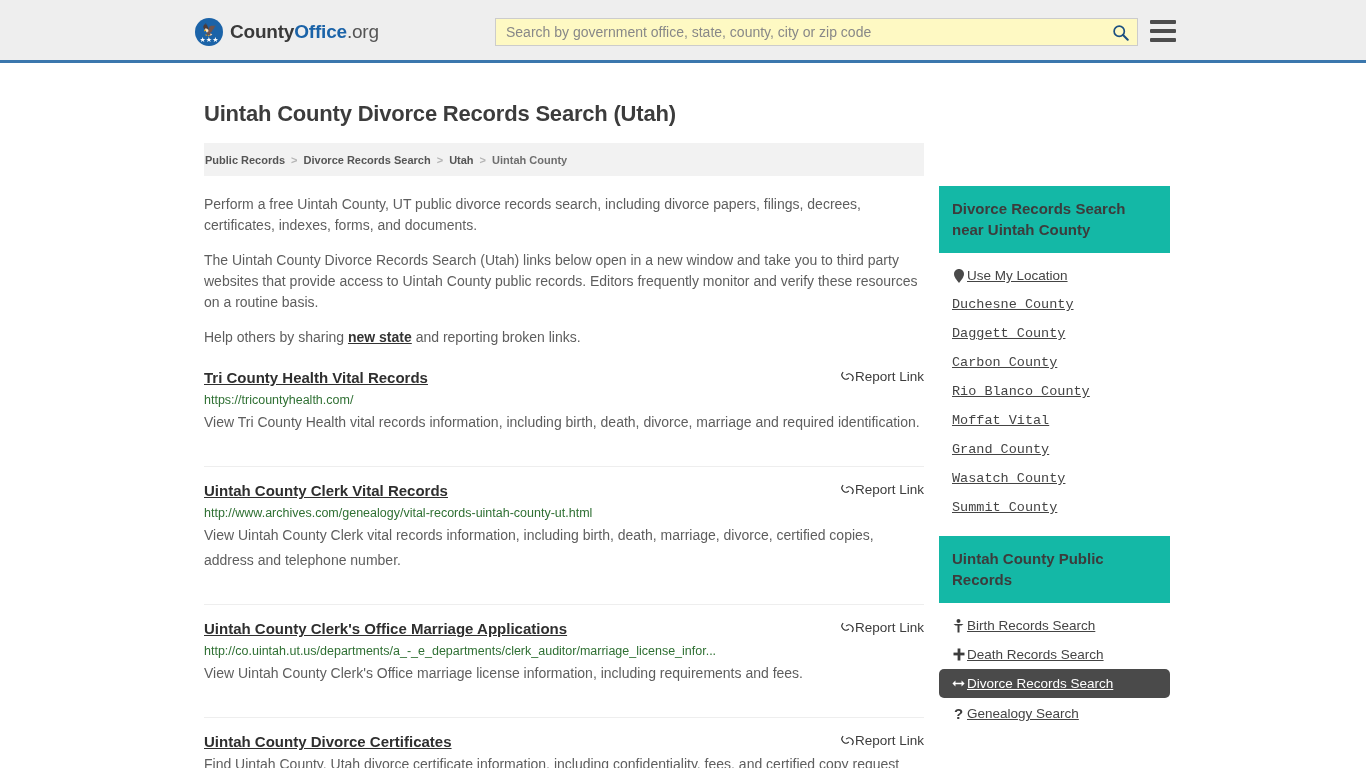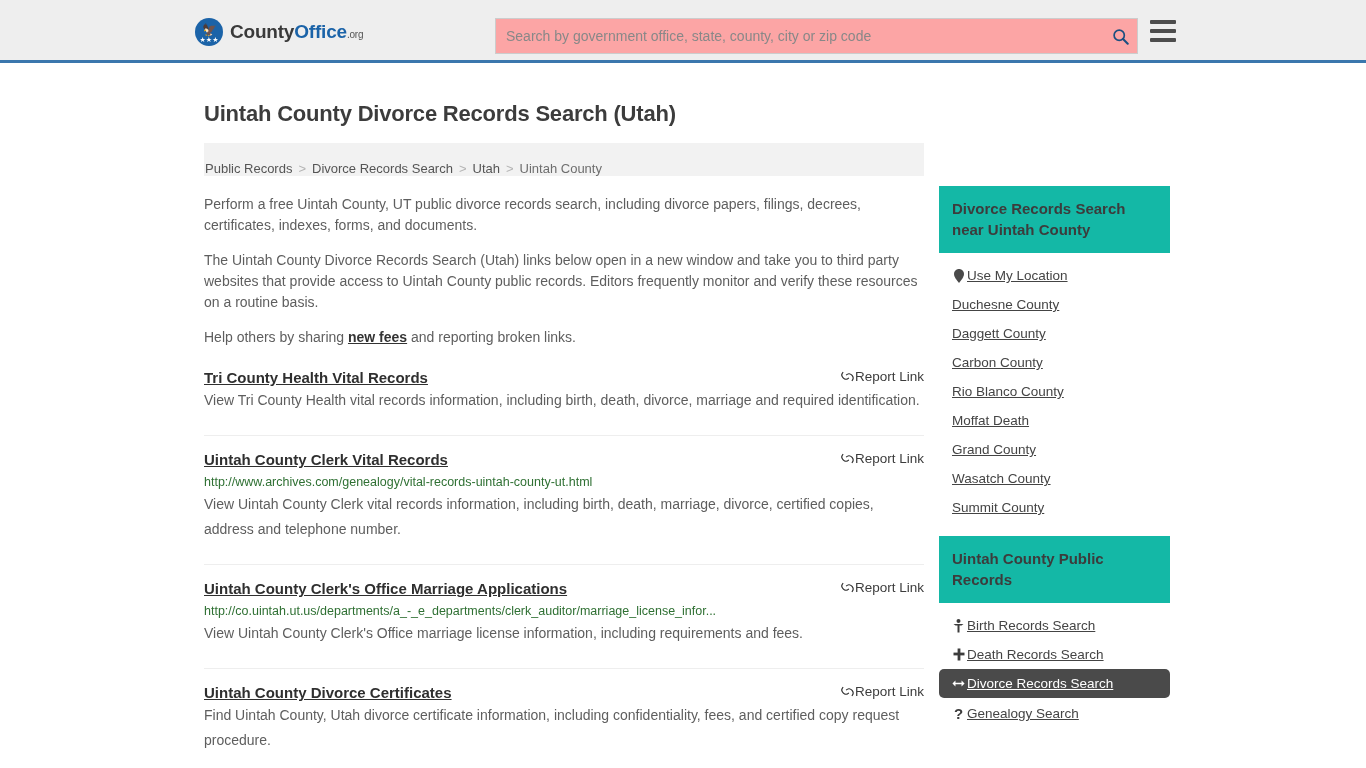--- a/index.html
+++ b/index.html
@@ -56,29 +56,29 @@
   }
   .logo-text {
     margin-left: 7px;
     font-size: 19px;
     color: #333333;
     letter-spacing: -0.2px;
     white-space: nowrap;
   }
   .logo-text .b { color: #1b63a8; font-weight: bold; }
   .logo-text .a { font-weight: bold; color: #3a3a3a; }
-  .logo-text .dotorg { font-size: 10px; color: #555555; }
+  .logo-text .dotorg { font-size: 19px; color: #555555; }
 
   .search-wrap {
     position: absolute;
     left: 495px;
     top: 18px;
     width: 643px;
-    height: 36px;
-    background: #fca5a5;
+    height: 28px;
+    background: #fef9c3;
     border: 1px solid #cccccc;
     display: flex;
     align-items: center;
   }
   .search-input {
     border: none;
     outline: none;
     flex: 1;
     height: 26px;
     padding: 0 10px;
@@ -133,24 +133,25 @@
     font-size: 22px;
     font-weight: bold;
     color: #3c3c3c;
     letter-spacing: -0.2px;
   }
 
   .breadcrumb {
     background: #f2f2f2;
     height: 33px;
     display: flex;
-    align-items: flex-end;
+    align-items: center;
     padding-left: 1px;
-    font-size: 13px;
+    font-size: 11px;
     margin-bottom: 18px;
+    font-weight: bold;
   }
   .breadcrumb a {
     color: #555555;
     text-decoration: none;
   }
   .breadcrumb .sep { color: #b4b4b4; margin: 0 6px; }
   .breadcrumb .current { color: #6e6e6e; }
 
   .intro p {
     margin: 0 0 14px 0;
@@ -161,21 +162,21 @@
   .intro a.newlinks {
     color: #333333;
     font-weight: bold;
     text-decoration: underline;
   }
 
   
   .results { margin-top: 20px; }
   .result {
     border-bottom: 1px solid #eeeeee;
-    padding-bottom: 22px;
+    padding-bottom: 31px;
     margin-bottom: 14px;
     position: relative;
   }
   .result:last-child { border-bottom: none; }
   .result-head {
     display: flex;
     justify-content: space-between;
     align-items: flex-start;
   }
   .result-title {
@@ -242,21 +243,21 @@
   .side-item.active .ic { color: #ffffff; }
   .side-item .ic {
     width: 13px;
     display: inline-flex;
     justify-content: center;
     align-items: center;
     color: #3c3c3c;
     font-size: 14px;
     flex: 0 0 13px;
   }
-  .side-item.plain { padding-left: 13px; }
+  .side-item.plain { padding-left: 13px; font-family: Liberation Mono, monospace; }
   .side-item.plain .label { color: #444444; }
 </style>
 </head>
 <body>
 
 <div class="site-header">
   <div class="logo-wrap">
     <div class="logo-mark">
       <span class="eagle">🦅</span>
       <span class="stars">★★★</span>
@@ -294,37 +295,38 @@
       <a>Divorce Records Search</a>
       <span class="sep">&gt;</span>
       <a>Utah</a>
       <span class="sep">&gt;</span>
       <span class="current">Uintah County</span>
     </div>
 
     <div class="intro">
       <p>Perform a free Uintah County, UT public divorce records search, including divorce papers, filings, decrees, certificates, indexes, forms, and documents.</p>
       <p>The Uintah County Divorce Records Search (Utah) links below open in a new window and take you to third party websites that provide access to Uintah County public records. Editors frequently monitor and verify these resources on a routine basis.</p>
-      <p><span>Help others by sharing </span><a class="newlinks">new fees</a><span> and reporting broken links.</span></p>
+      <p><span>Help others by sharing </span><a class="newlinks">new state</a><span> and reporting broken links.</span></p>
     </div>
 
     <div class="results">
 
       <div class="result">
         <div class="result-head">
           <a class="result-title">Tri County Health Vital Records</a>
           <div class="report-link">
             <svg width="15" height="15" viewBox="0 0 20 20">
               <path d="M3 3 L17 17 M17 3 L3 17" stroke="none" fill="none"></path>
               <path d="M4.2 4.2 C1.8 6.6 1.8 9.4 4.2 11.8 C6.6 14.2 9.4 14.2 11.8 11.8" fill="none" stroke="#222" stroke-width="1.5"></path>
               <path d="M15.8 15.8 C18.2 13.4 18.2 10.6 15.8 8.2 C13.4 5.8 10.6 5.8 8.2 8.2" fill="none" stroke="#222" stroke-width="1.5"></path>
             </svg>
             <span>Report Link</span>
           </div>
         </div>
+        <a class="result-url">https://tricountyhealth.com/</a>
         <p class="result-desc">View Tri County Health vital records information, including birth, death, divorce, marriage and required identification.</p>
       </div>
 
       <div class="result">
         <div class="result-head">
           <a class="result-title">Uintah County Clerk Vital Records</a>
           <div class="report-link">
             <svg width="15" height="15" viewBox="0 0 20 20">
               <path d="M4.2 4.2 C1.8 6.6 1.8 9.4 4.2 11.8 C6.6 14.2 9.4 14.2 11.8 11.8" fill="none" stroke="#222" stroke-width="1.5"></path>
               <path d="M15.8 15.8 C18.2 13.4 18.2 10.6 15.8 8.2 C13.4 5.8 10.6 5.8 8.2 8.2" fill="none" stroke="#222" stroke-width="1.5"></path>
@@ -389,21 +391,21 @@
         <div class="side-item plain">
           <span class="label">Daggett County</span>
         </div>
         <div class="side-item plain">
           <span class="label">Carbon County</span>
         </div>
         <div class="side-item plain">
           <span class="label">Rio Blanco County</span>
         </div>
         <div class="side-item plain">
-          <span class="label">Moffat Death</span>
+          <span class="label">Moffat Vital</span>
         </div>
         <div class="side-item plain">
           <span class="label">Grand County</span>
         </div>
         <div class="side-item plain">
           <span class="label">Wasatch County</span>
         </div>
         <div class="side-item plain">
           <span class="label">Summit County</span>
         </div>

